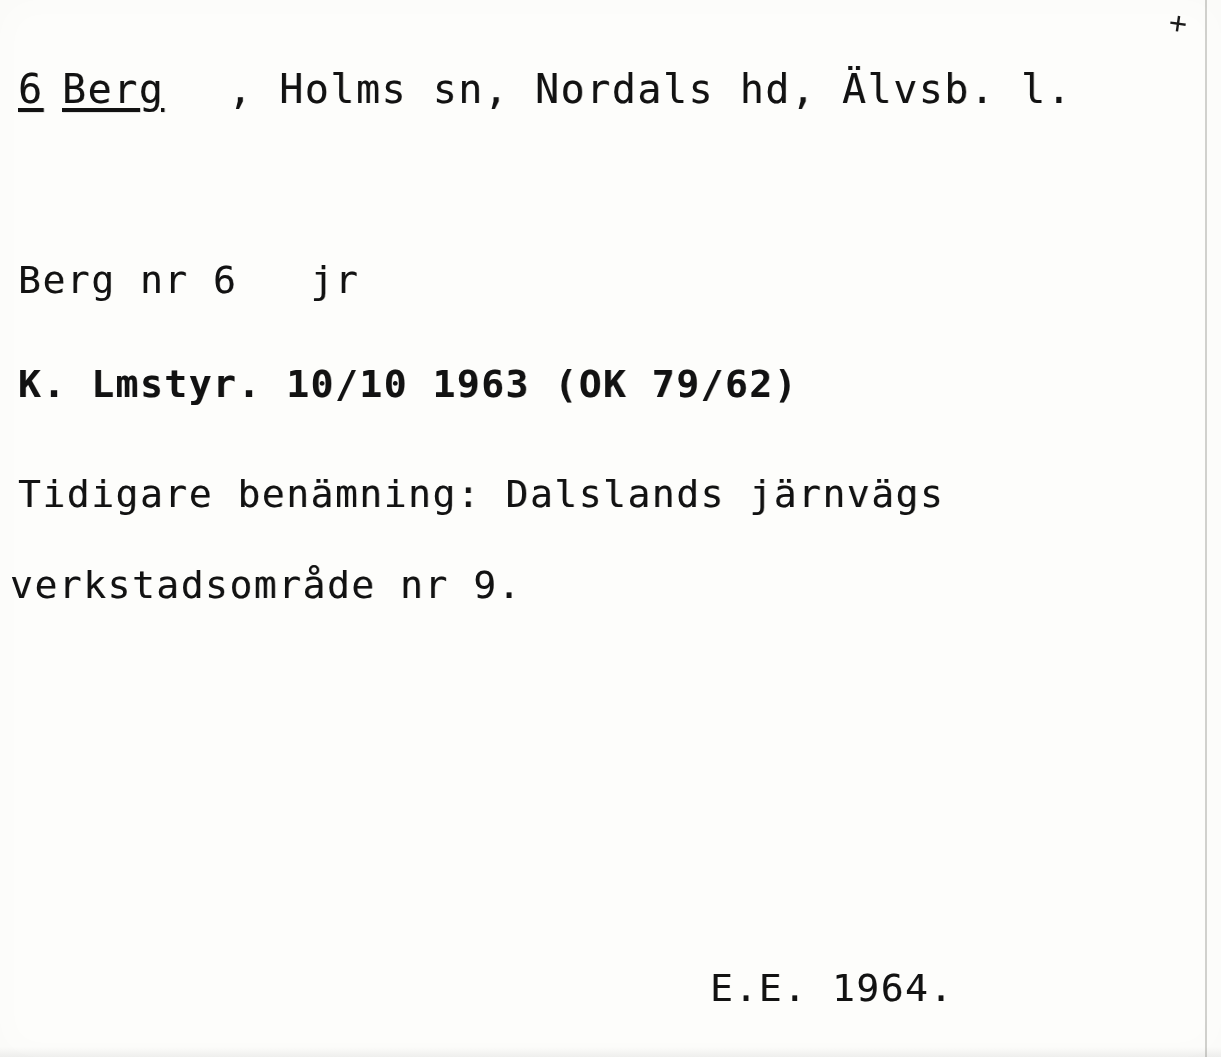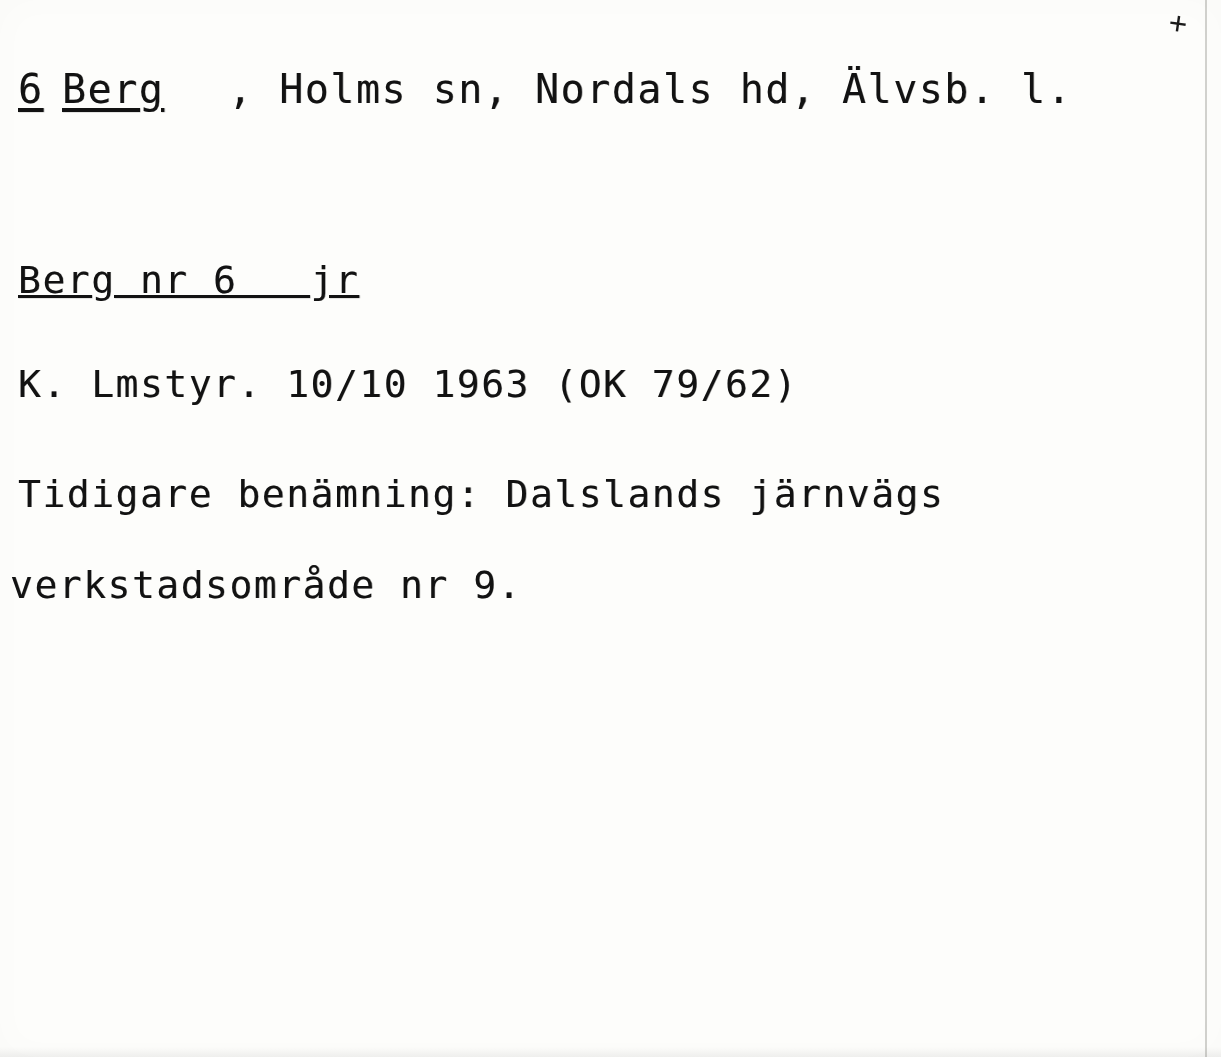--- a/index.html
+++ b/index.html
@@ -82,22 +82,22 @@
     font-size: 40px;
     text-decoration: underline;
     text-underline-offset: 5px;
   }
   .hdr-rest {
     left: 228px;
     top: 66px;
     font-size: 40px;
   }
 
-  .line-a { left: 18px; top: 258px; font-size: 38px; text-decoration: underline; }
-  .line-b { left: 18px; top: 362px; font-size: 38px; }
+  .line-a { left: 18px; top: 258px; font-size: 38px; }
+  .line-b { left: 18px; top: 362px; font-size: 38px; font-weight: bold; }
   .line-c { left: 18px; top: 463px; font-size: 38px; margin-top: 9px; }
   .line-d { left: 10px; top: 563px; font-size: 38px; }
 
   .sign {
     left: 710px;
     top: 966px;
     font-size: 38px;
   }
 </style>
 </head>
@@ -112,14 +112,15 @@
 
   <div class="type hdr-num">6</div>
   <div class="type hdr-name">Berg</div>
   <div class="type hdr-rest">, Holms sn, Nordals hd, Älvsb. l.</div>
 
   <div class="type line-a">Berg nr 6   jr</div>
   <div class="type line-b">K. Lmstyr. 10/10 1963 (OK 79/62)</div>
   <div class="type line-c">Tidigare benämning: Dalslands järnvägs</div>
   <div class="type line-d">verkstadsområde nr 9.</div>
 
+  <div class="type sign">E.E. 1964.</div>
 
 </div>
 
 </body></html>

